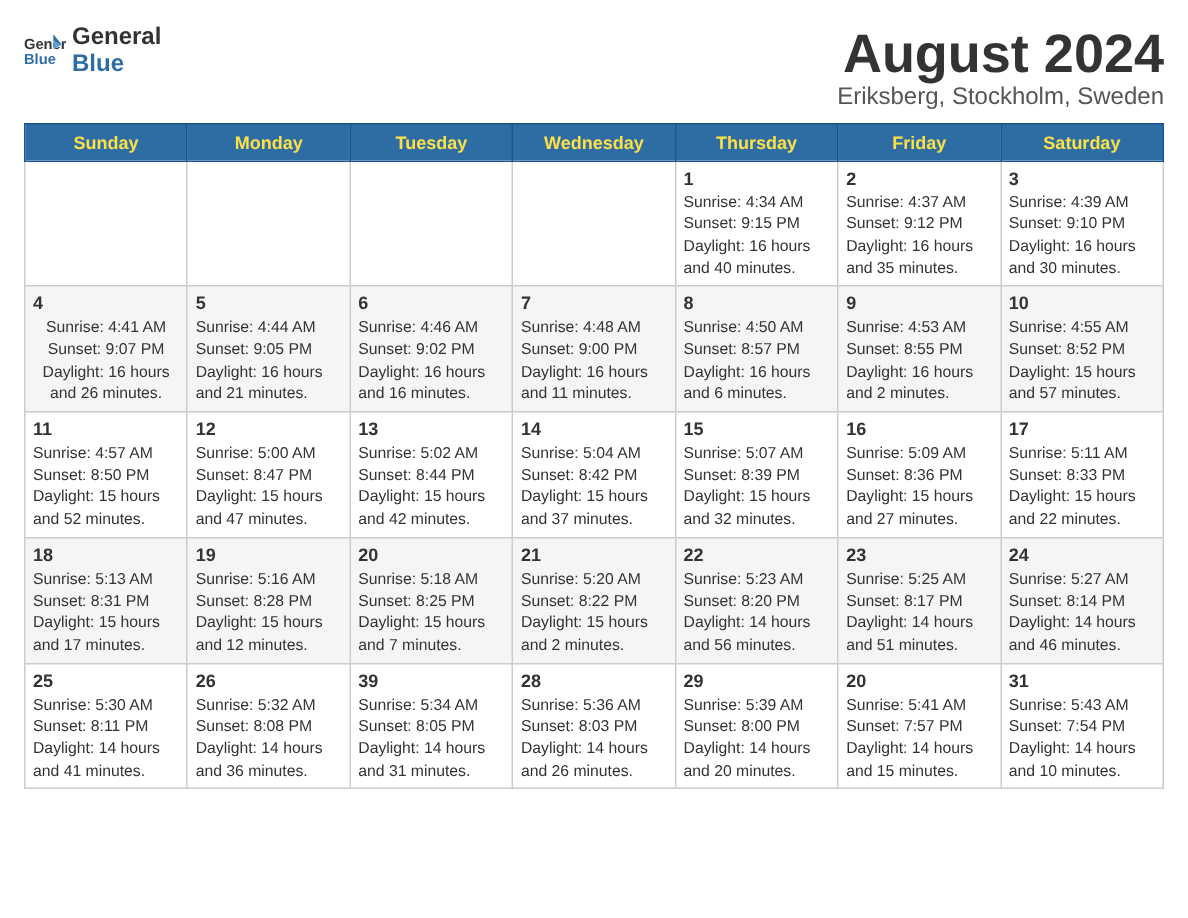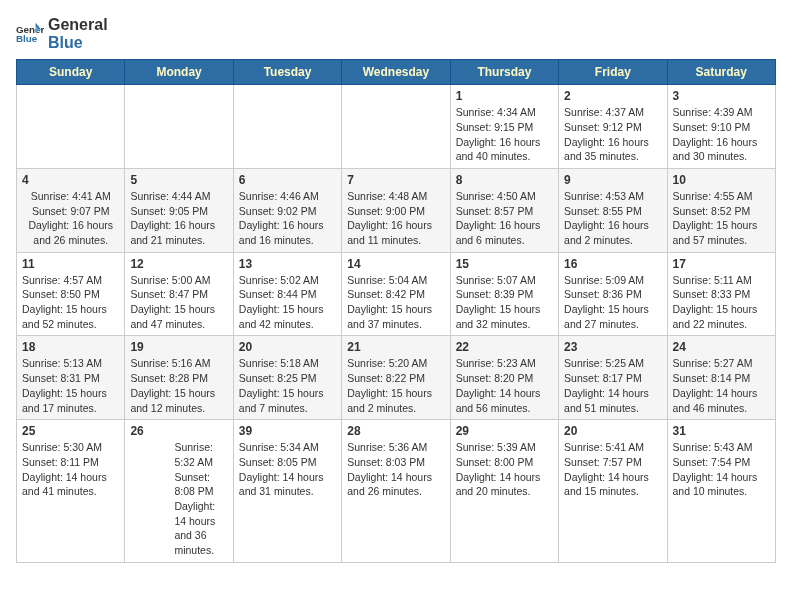--- a/index.html
+++ b/index.html
@@ -38,21 +38,21 @@
       font-size: 16px;
       color: #555;
     }
     table {
       width: 100%;
       border-collapse: collapse;
       font-size: 11px;
     }
     thead tr th {
       background-color: #2e6da4;
-      color: #fef9c3;
+      color: #fde047;
       padding: 5px 6px;
       font-size: 12px;
       font-weight: bold;
       border: 1px solid #1a5490;
     }
     tbody tr td {
       border: 1px solid #ccc;
       vertical-align: top;
       padding: 4px 5px;
       width: calc(100% / 7);
@@ -88,20 +88,22 @@
       <text x="0" y="32" font-size="14" font-weight="bold" fill="#2e6da4">Blue</text>
       <polygon points="28,4 36,14 28,10" fill="#2e6da4"></polygon>
       <polygon points="28,10 36,14 28,18" fill="#5a9fd4"></polygon>
     </svg>
     <div style="line-height:1.1;">
       <div style="font-size:16px;font-weight:bold;color:#333;">General</div>
       <div style="font-size:16px;font-weight:bold;color:#2e6da4;">Blue</div>
     </div>
   </div>
   <div class="title-area">
+    <div class="month-title">August 2024</div>
+    <div class="location-title">Eriksberg, Stockholm, Sweden</div>
   </div>
 </div>
 
 <table>
   <thead>
     <tr>
       <th>Sunday</th>
       <th>Monday</th>
       <th>Tuesday</th>
       <th>Wednesday</th>
@@ -294,21 +296,21 @@
       <tr>
         <td>
           <span class="day-number">25</span>
           <div class="day-info" style="white-space: pre-line;">Sunrise: 5:30 AM
 Sunset: 8:11 PM
 Daylight: 14 hours
 and 41 minutes.</div>
         </td>
         <td>
           <span class="day-number">26</span>
-          <div class="day-info" style="white-space: pre-line; margin-left: 44px;">Sunrise: 5:32 AM
+          <div class="day-info" style="white-space: pre-line;">Sunrise: 5:32 AM
 Sunset: 8:08 PM
 Daylight: 14 hours
 and 36 minutes.</div>
         </td>
         <td>
           <span class="day-number">39</span>
           <div class="day-info" style="white-space: pre-line;">Sunrise: 5:34 AM
 Sunset: 8:05 PM
 Daylight: 14 hours
 and 31 minutes.</div>

